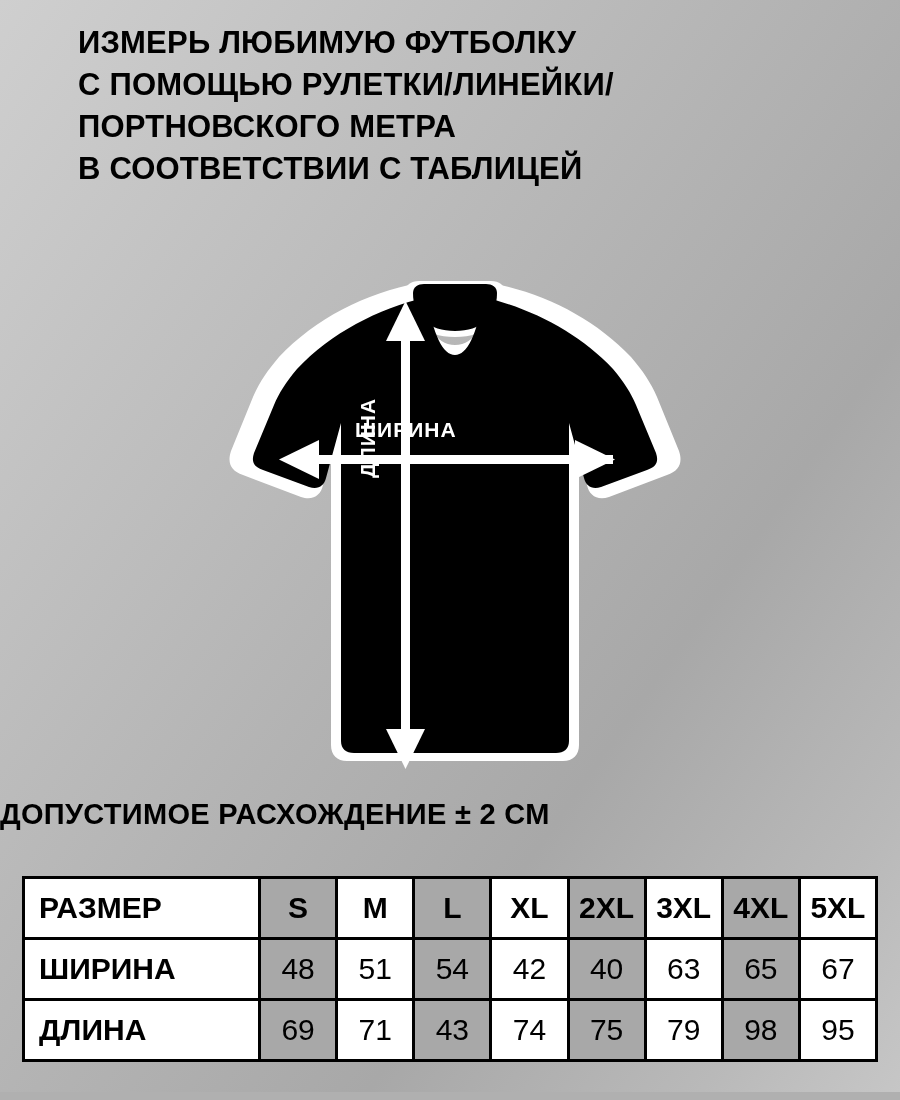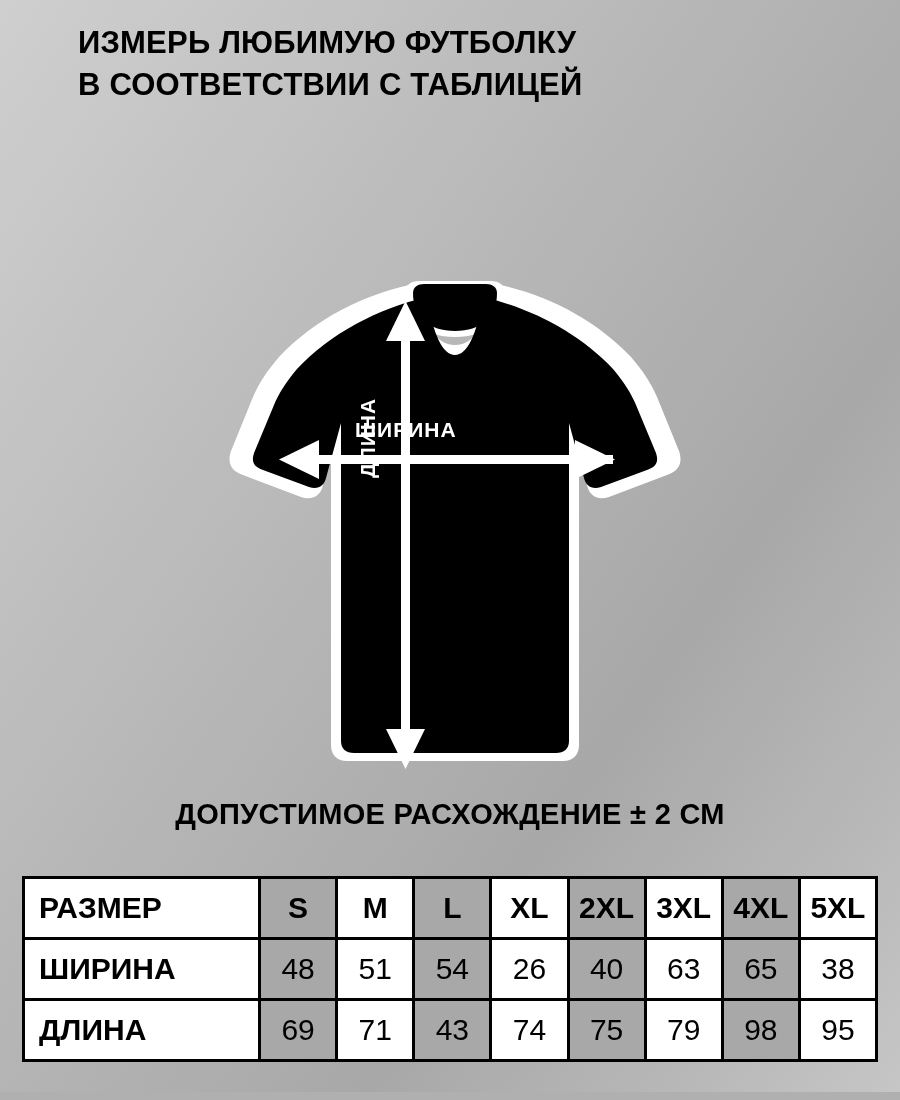--- a/index.html
+++ b/index.html
@@ -65,21 +65,20 @@
     transform-origin: left top;
     white-space: nowrap;
   }
 
   
   .tolerance {
     position: absolute;
     left: 0;
     top: 798px;
     width: 900px;
-    text-align: center;
     font-weight: bold;
     font-size: 29px;
     color: #000;
     letter-spacing: 0.3px;
   }
 
   
   .table-wrap {
     position: absolute;
     left: 22px;
@@ -112,20 +111,22 @@
   td.shade { background: #a8a8a8; }
   td.head { font-weight: bold; }
 </style>
 </head>
 <body>
 
 <div class="page">
 
   <div class="headline">
     <div>ИЗМЕРЬ ЛЮБИМУЮ ФУТБОЛКУ</div>
+    <div>С ПОМОЩЬЮ РУЛЕТКИ/ЛИНЕЙКИ/</div>
+    <div>ПОРТНОВСКОГО МЕТРА</div>
     <div>В СООТВЕТСТВИИ С ТАБЛИЦЕЙ</div>
   </div>
 
   <div class="shirt-wrap">
     <svg width="560" height="500" viewBox="0 0 560 500">
 
       <path d="M230 18
                C 230 10, 236 6, 244 6
                L 316 6
                C 324 6, 330 10, 330 18
@@ -215,25 +216,25 @@
           <td class="head shade">2XL</td>
           <td class="head">3XL</td>
           <td class="head shade">4XL</td>
           <td class="head">5XL</td>
         </tr>
         <tr>
           <td class="rowhead">ШИРИНА</td>
           <td class="shade">48</td>
           <td>51</td>
           <td class="shade">54</td>
-          <td>26</td>
+          <td>42</td>
           <td class="shade">40</td>
           <td>63</td>
           <td class="shade">65</td>
-          <td>38</td>
+          <td>67</td>
         </tr>
         <tr>
           <td class="rowhead">ДЛИНА</td>
           <td class="shade">69</td>
           <td>71</td>
           <td class="shade">43</td>
           <td>74</td>
           <td class="shade">75</td>
           <td>79</td>
           <td class="shade">98</td>

